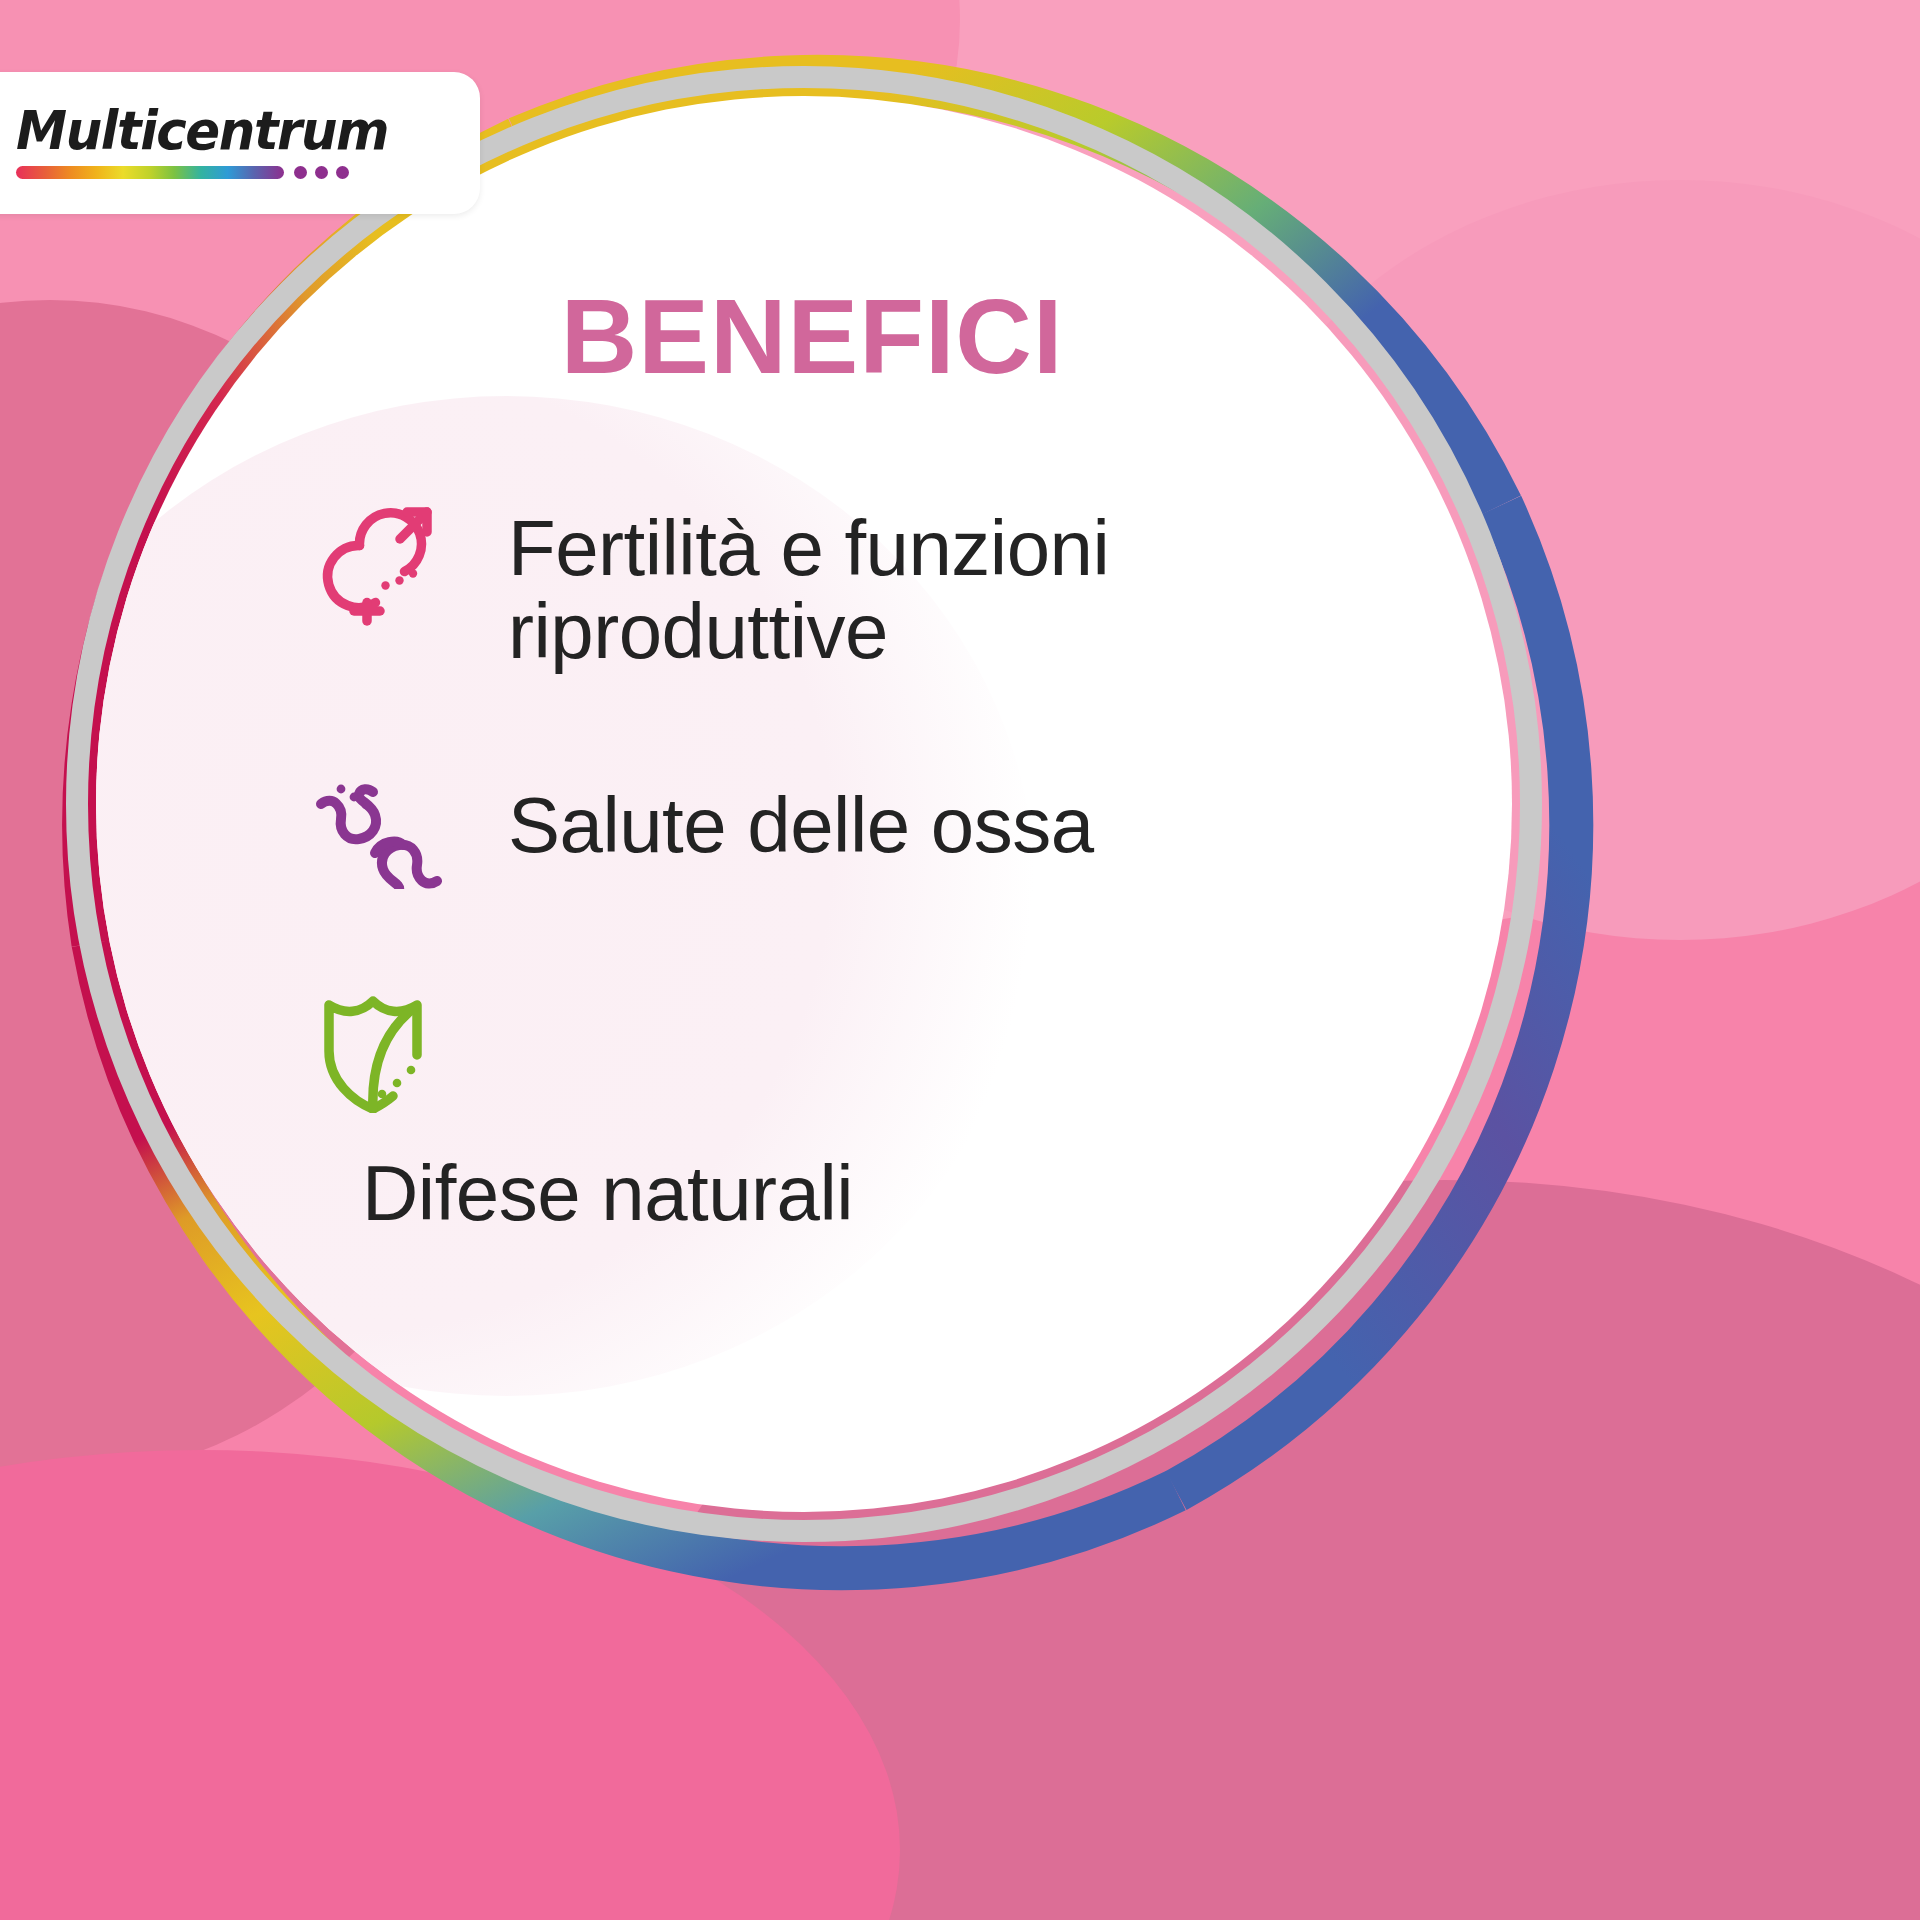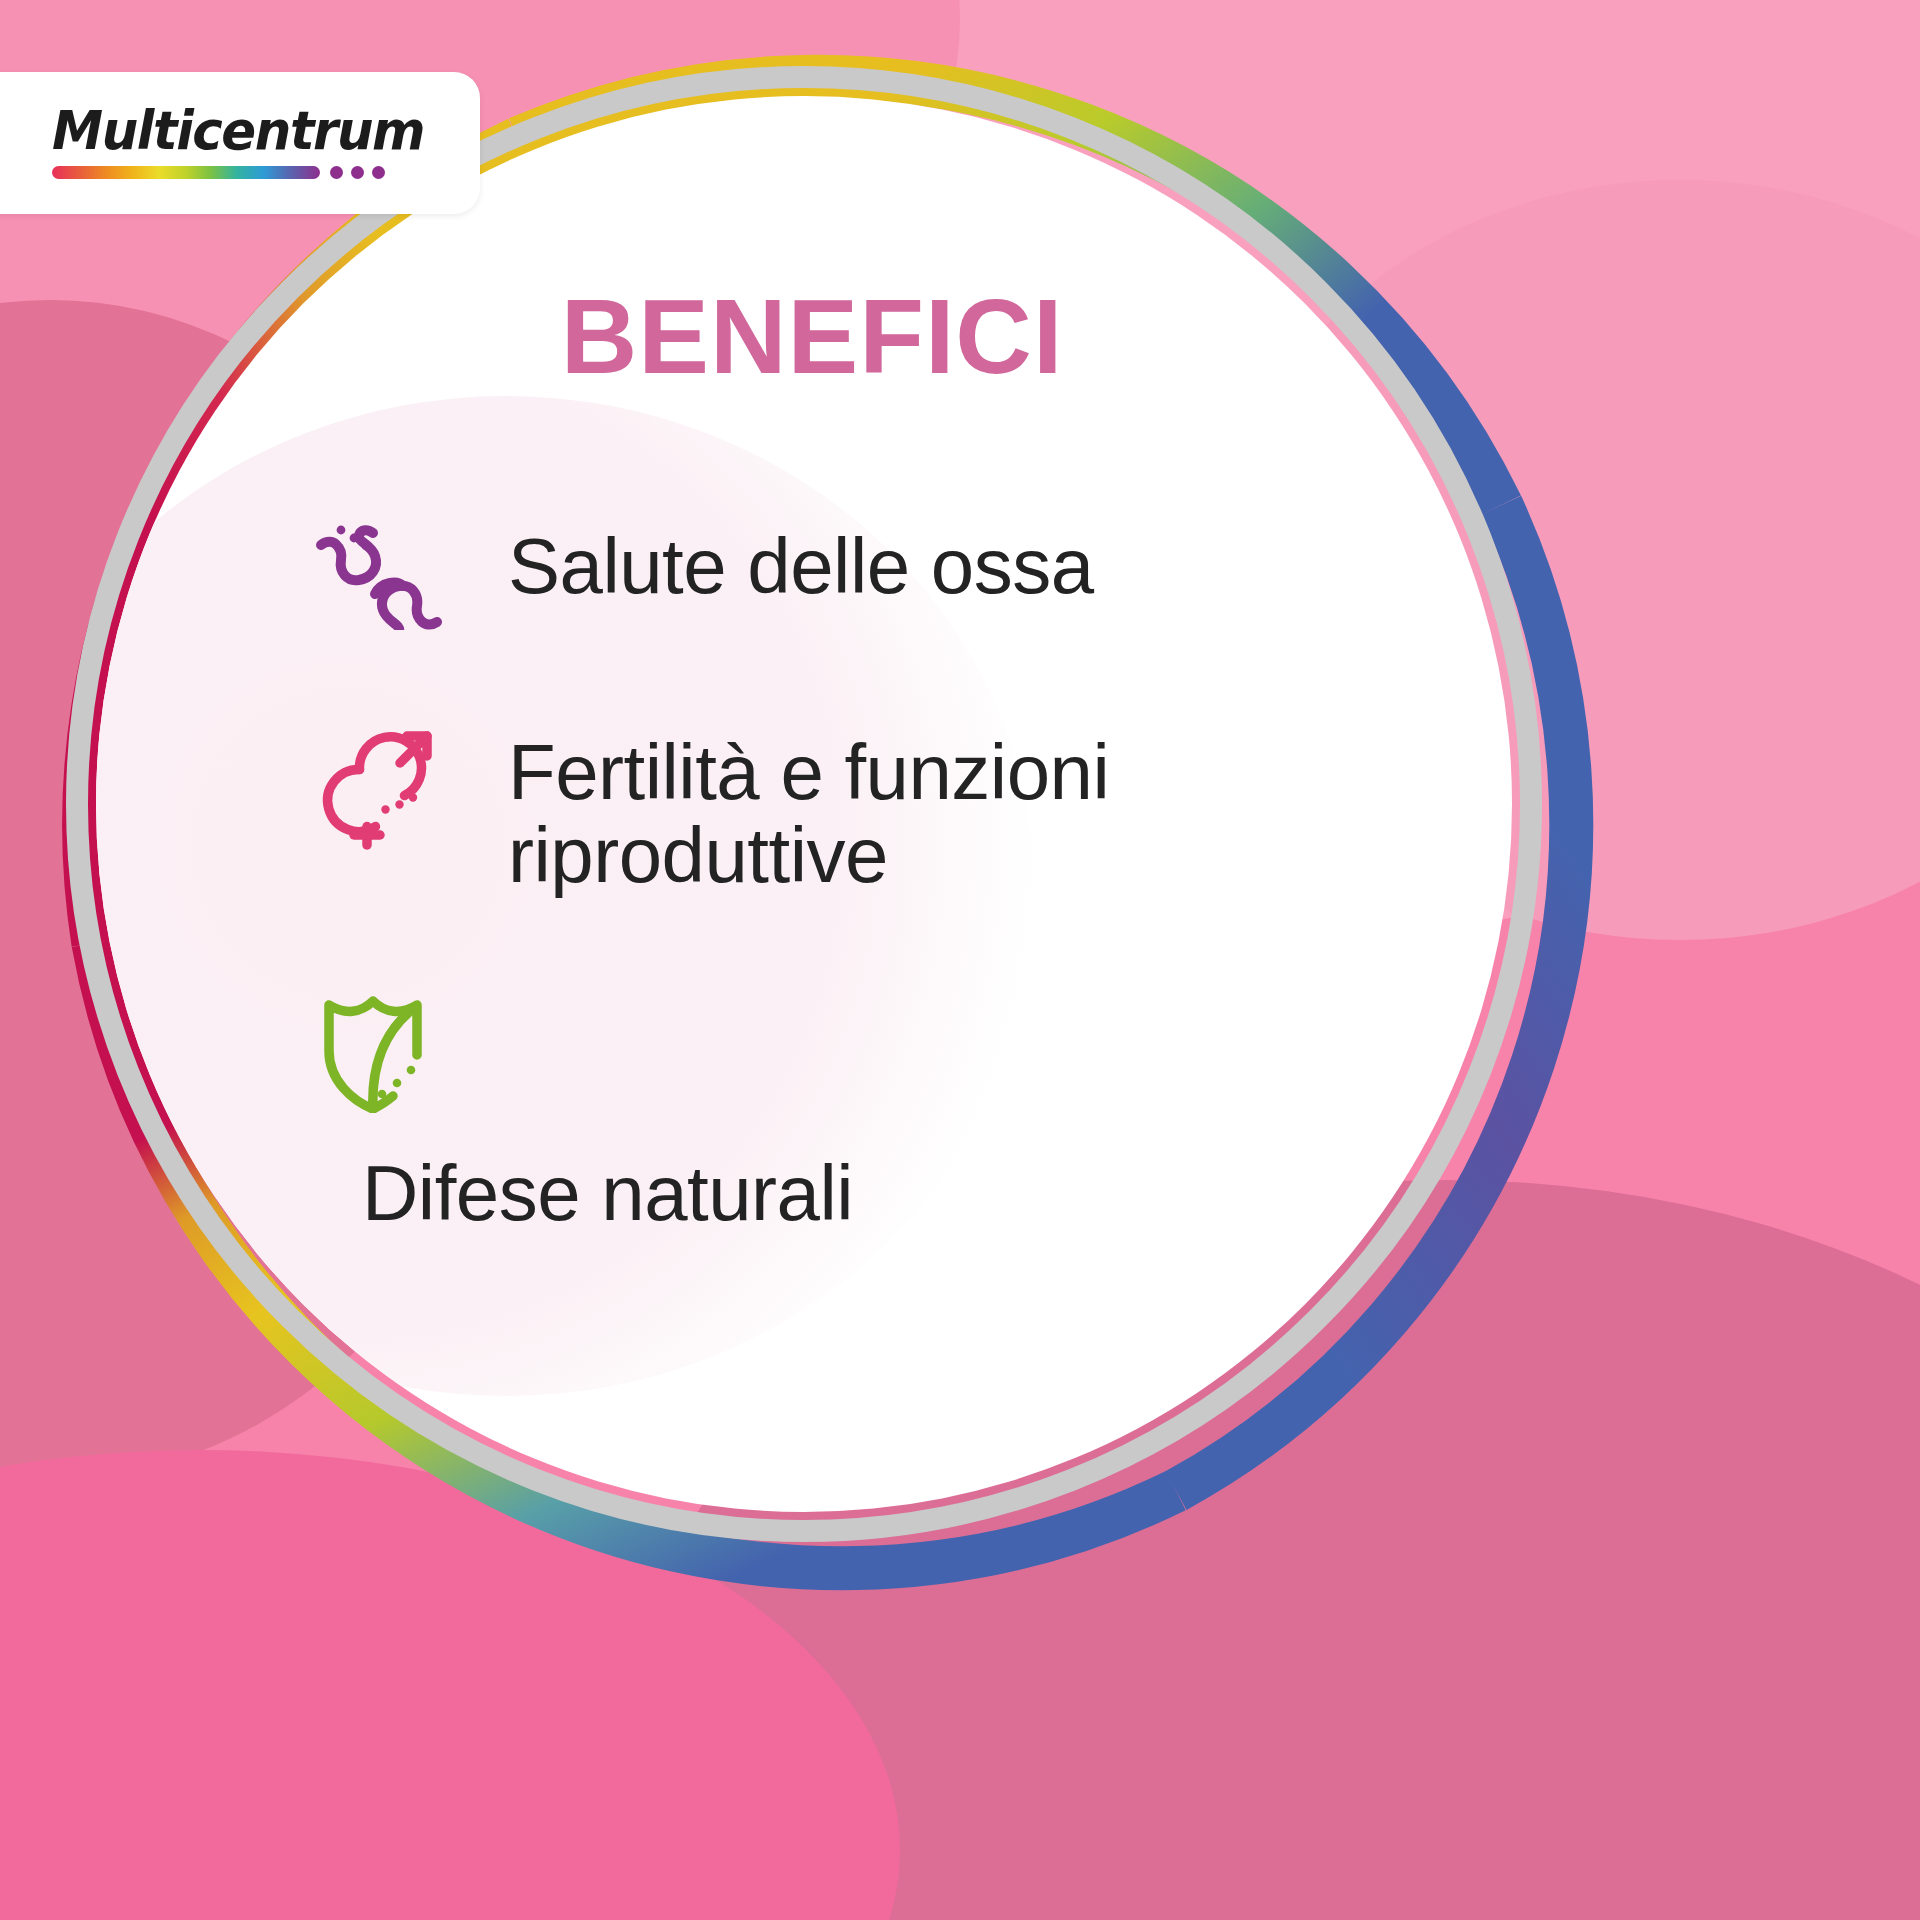--- a/index.html
+++ b/index.html
@@ -98,21 +98,21 @@
     left:-40px; top:72px;
     width:520px; height:142px;
     background:#FFFFFF;
     border-radius:26px;
     box-shadow:0 2px 6px rgba(0,0,0,.08);
     z-index:40;
     display:flex;
     align-items:center;
   }
   .logo-inner{
-    margin-left:92px;
+    margin-left:56px;
     margin-top:-4px;
   }
   .logo-word{
     font-family:"DejaVu Sans", sans-serif;
     font-weight:700;
     font-style:italic;
     font-size:53px;
     letter-spacing:-1.5px;
     color:#1C1C1C;
     line-height:1;
@@ -260,20 +260,43 @@
   <div class="disc">
     <div class="disc-tint"></div>
   </div>
 
   <div class="content">
 
     <div class="title">BENEFICI</div>
 
     <div class="benefit-list">
 
+      <div class="benefit-row row-fert">
+        <span class="benefit-icon">
+          <svg width="132" height="132" viewBox="0 0 132 132" fill="none" stroke="#E23C75" stroke-width="9.5" stroke-linecap="round" stroke-linejoin="round">
+
+            <path d="M46.5 51.5 A31 31 0 1 0 62.5 108.5"></path>
+
+            <path d="M54 108.5 L54 127"></path>
+            <path d="M41 117 L67 117"></path>
+
+            <path d="M91.5 77.5 A31 31 0 1 0 46.5 51.5"></path>
+
+            <path d="M87 45 L114 18"></path>
+
+            <path d="M94 18 L114 18 L114 38"></path>
+
+            <circle cx="100" cy="79.5" r="4.2" stroke="none" fill="#E23C75"></circle>
+            <circle cx="86.5" cy="86.5" r="4.2" stroke="none" fill="#E23C75"></circle>
+            <circle cx="72.5" cy="91.5" r="4.2" stroke="none" fill="#E23C75"></circle>
+          </svg>
+        </span>
+        <span class="benefit-text">Fertilità e funzioni riproduttive</span>
+      </div>
+
       <div class="benefit-row row-bone">
         <span class="benefit-icon">
           <svg width="132" height="132" viewBox="0 0 132 132" fill="none" stroke="#8A3691" stroke-width="10" stroke-linecap="round" stroke-linejoin="round">
 
             <path d="M8 47
                      C 20 38, 30 50, 28 62
                      C 26 74, 34 84, 46 82
                      C 58 80, 66 70, 62 58
                      C 58 46, 44 44, 46 37
                      C 48 31, 55 31, 60 35"></path>
@@ -285,43 +308,20 @@
                      C 74 124, 88 126, 86 133"></path>
 
             <path d="M62 96 C 68 84, 84 82, 90 88"></path>
 
             <circle cx="28" cy="32" r="4.4" stroke="none" fill="#8A3691"></circle>
             <circle cx="41" cy="40" r="4.4" stroke="none" fill="#8A3691"></circle>
             <circle cx="53" cy="48" r="4.4" stroke="none" fill="#8A3691"></circle>
           </svg>
         </span>
         <span class="benefit-text">Salute delle ossa</span>
-      </div>
-
-      <div class="benefit-row row-fert">
-        <span class="benefit-icon">
-          <svg width="132" height="132" viewBox="0 0 132 132" fill="none" stroke="#E23C75" stroke-width="9.5" stroke-linecap="round" stroke-linejoin="round">
-
-            <path d="M46.5 51.5 A31 31 0 1 0 62.5 108.5"></path>
-
-            <path d="M54 108.5 L54 127"></path>
-            <path d="M41 117 L67 117"></path>
-
-            <path d="M91.5 77.5 A31 31 0 1 0 46.5 51.5"></path>
-
-            <path d="M87 45 L114 18"></path>
-
-            <path d="M94 18 L114 18 L114 38"></path>
-
-            <circle cx="100" cy="79.5" r="4.2" stroke="none" fill="#E23C75"></circle>
-            <circle cx="86.5" cy="86.5" r="4.2" stroke="none" fill="#E23C75"></circle>
-            <circle cx="72.5" cy="91.5" r="4.2" stroke="none" fill="#E23C75"></circle>
-          </svg>
-        </span>
-        <span class="benefit-text">Fertilità e funzioni riproduttive</span>
       </div>
 
       <div class="benefit-row row-shield">
         <span class="benefit-icon">
           <svg width="132" height="132" viewBox="0 0 132 132" fill="none" stroke="#7DB526" stroke-width="9.5" stroke-linecap="round" stroke-linejoin="round">
 
             <path d="M16 24
                      C 32 34, 48 32, 60 20
                      C 72 32, 88 34, 104 24
                      L 104 74

